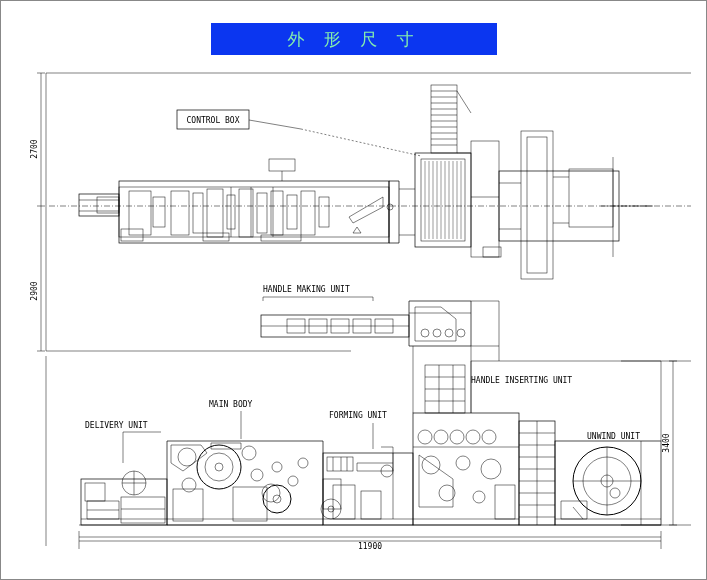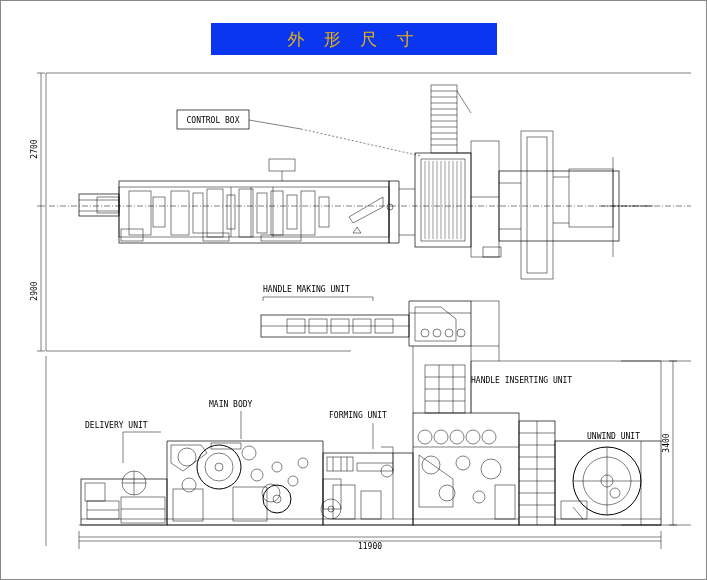--- a/index.html
+++ b/index.html
@@ -24,21 +24,21 @@
     left: 210px;
     top: 22px;
     width: 286px;
     height: 32px;
     background: #0b36f0;
     display: flex;
     align-items: center;
     justify-content: center;
   }
   #title-text {
-    color: #eab308;
+    color: #86efac;
     font-size: 17px;
     letter-spacing: 7px;
     font-family: "DejaVu Sans", sans-serif;
     font-weight: normal;
   }
   svg#drawing {
     position: absolute;
     left: 0;
     top: 0;
     width: 707px;

